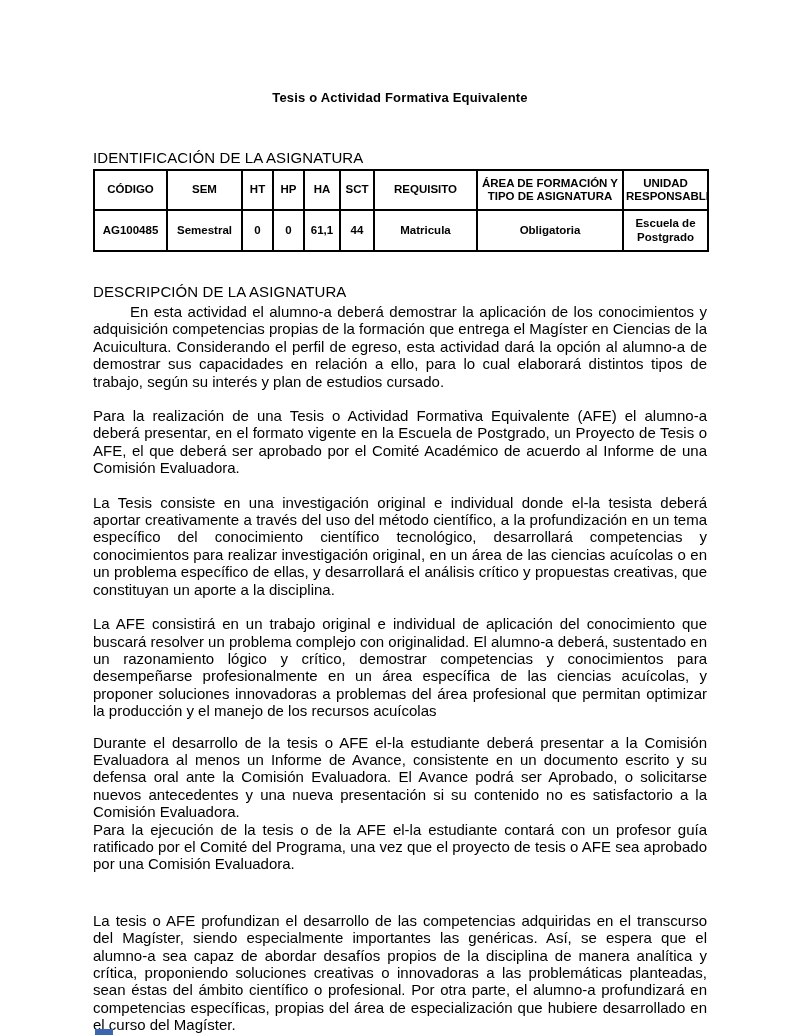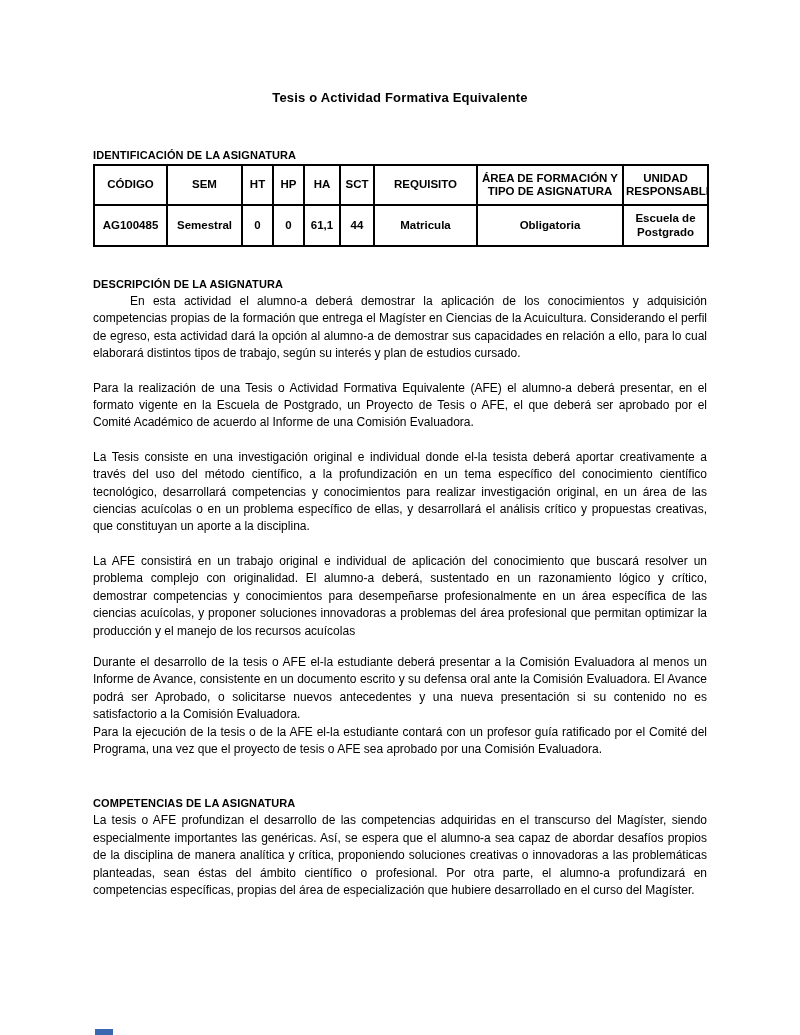--- a/index.html
+++ b/index.html
@@ -23,22 +23,22 @@
     box-sizing: content-box;
   }
   .doc-title {
     text-align: center;
     font-size: 13px;
     font-weight: bold;
     letter-spacing: 0.2px;
     margin: 0 0 44px 0;
   }
   .section-heading {
-    font-size: 11px;
-    font-weight: bold;
+    font-size: 15px;
+    font-weight: normal;
     margin: 0 0 3px 0;
     letter-spacing: 0.1px;
   }
   .id-table {
     width: 614px;
     border-collapse: collapse;
     table-layout: fixed;
     margin: 0 0 0 0;
   }
   .id-table th, .id-table td {
@@ -51,21 +51,21 @@
     line-height: 13.5px;
     overflow: hidden;
   }
   .id-table th { height: 32px; }
   .id-table td { height: 33px; }
   .section { margin: 0; }
   .section.descripcion  { margin-top: 31px; }
   .section.estrategias  { margin-top: 14px; }
   .section.competencias { margin-top: 39px; }
   .body-par {
-    font-size: 12px;
+    font-size: 15px;
     line-height: 17.4px;
     text-align: justify;
     margin: 0 0 17px 0;
   }
   .body-par.indent-first { text-indent: 37px; }
   .body-par.no-gap { margin-bottom: 0; }
   .body-par.last { margin-bottom: 0; }
   .footer-fragment {
     position: absolute;
     left: 95px;
@@ -131,19 +131,18 @@
     <p class="body-par">La Tesis consiste en una investigación original e individual donde el-la tesista deberá aportar creativamente a través del uso del método científico, a la profundización en un tema específico del conocimiento científico tecnológico, desarrollará competencias y conocimientos para realizar investigación original, en un área de las ciencias acuícolas o en un problema específico de ellas, y desarrollará el análisis crítico y propuestas creativas, que constituyan un aporte a la disciplina.</p>
     <p class="body-par last">La AFE consistirá en un trabajo original e individual de aplicación del conocimiento que buscará resolver un problema complejo con originalidad. El alumno-a deberá, sustentado en un razonamiento lógico y crítico, demostrar competencias y conocimientos para desempeñarse profesionalmente en un área específica de las ciencias acuícolas, y proponer soluciones innovadoras a problemas del área profesional que permitan optimizar la producción y el manejo de los recursos acuícolas</p>
   </div>
 
   <div class="section estrategias">
     <p class="body-par last">Durante el desarrollo de la tesis o AFE el-la estudiante deberá presentar a la Comisión Evaluadora al menos un Informe de Avance, consistente en un documento escrito y su defensa oral ante la Comisión Evaluadora. El Avance podrá ser Aprobado, o solicitarse nuevos antecedentes y una nueva presentación si su contenido no es satisfactorio a la Comisión Evaluadora.</p>
     <p class="body-par no-gap">Para la ejecución de la tesis o de la AFE el-la estudiante contará con un profesor guía ratificado por el Comité del Programa, una vez que el proyecto de tesis o AFE sea aprobado por una Comisión Evaluadora.</p>
   </div>
 
   <div class="section competencias">
-    <div class="section-heading">COMPETENCIAS DE LA ASIGNATURA</div>
     <p class="body-par last">La tesis o AFE profundizan el desarrollo de las competencias adquiridas en el transcurso del Magíster, siendo especialmente importantes las genéricas. Así, se espera que el alumno-a sea capaz de abordar desafíos propios de la disciplina de manera analítica y crítica, proponiendo soluciones creativas o innovadoras a las problemáticas planteadas, sean éstas del ámbito científico o profesional. Por otra parte, el alumno-a profundizará en competencias específicas, propias del área de especialización que hubiere desarrollado en el curso del Magíster.</p>
   </div>
 
 </div>
 
 <div class="footer-fragment" style="background: rgb(58, 103, 176);"></div>
 
 </body></html>

